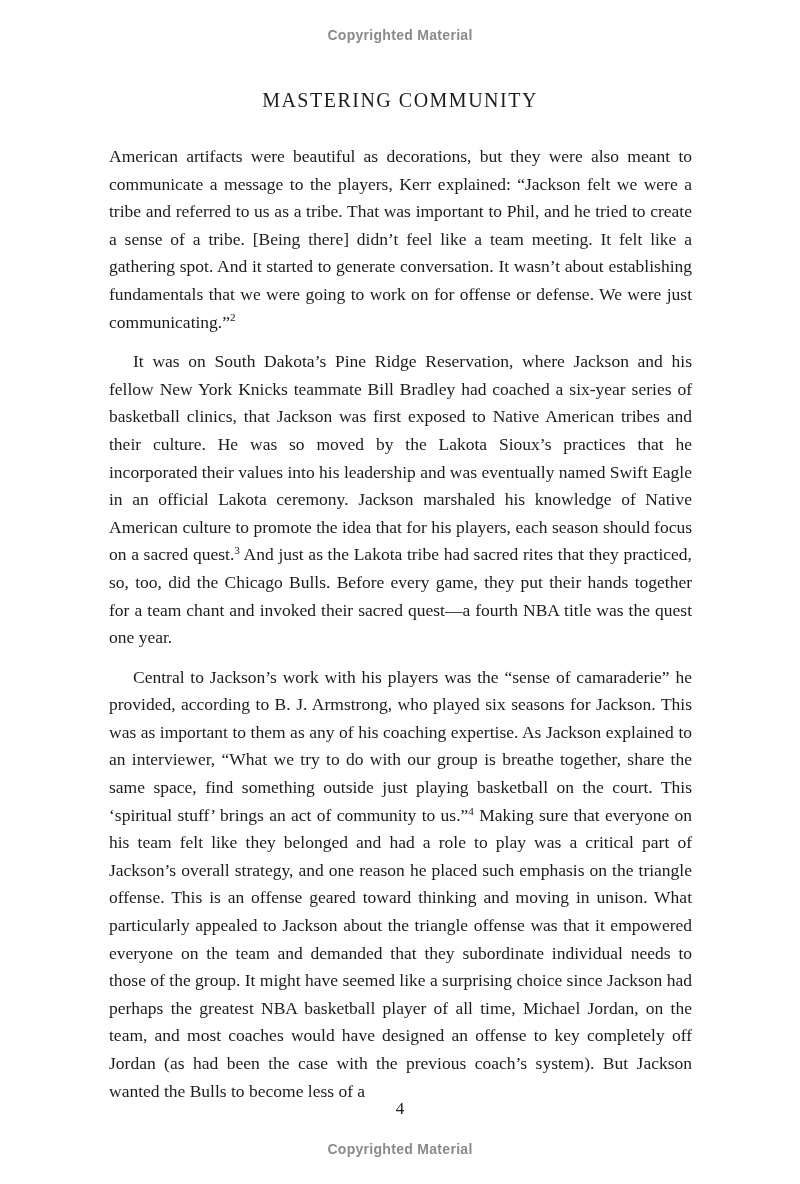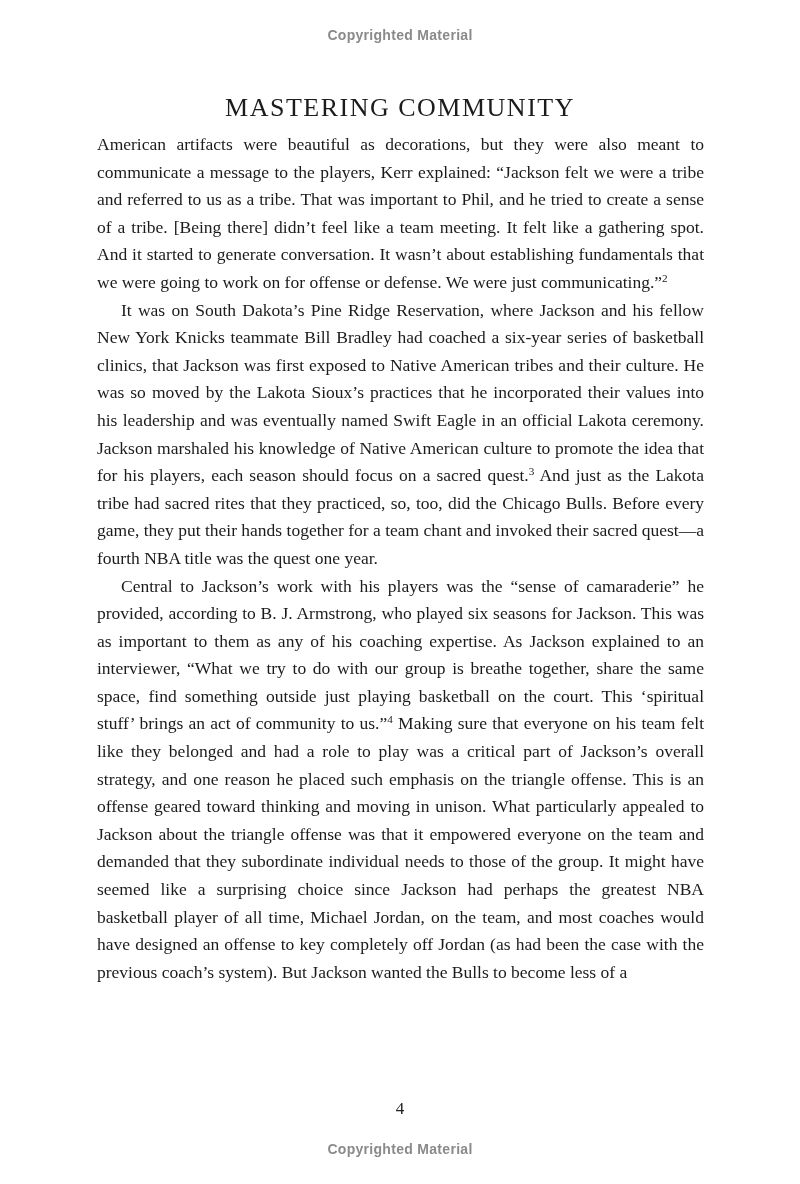--- a/index.html
+++ b/index.html
@@ -27,36 +27,36 @@
     color: #8a8a8a;
   }
   .notice-top { top: 27px; }
   .notice-bottom { top: 1141px; }
   .chapter-title {
     position: absolute;
     top: 76px;
     left: 0;
     width: 100%;
     text-align: center;
-    font-size: 26px;
+    font-size: 20px;
     font-weight: 400;
     letter-spacing: 1.5px;
     color: #1c1c1c;
   }
   .body-text {
     position: absolute;
     top: 131px;
     left: 97px;
     width: 607px;
     font-size: 17.5px;
     line-height: 27.6px;
     color: #1b1b1b;
     text-align: justify;
   }
-  .para { margin: 0; }
+  .para { margin: 12px; }
   .para.indent { text-indent: 24px; }
   .fnref {
     font-size: 64%;
     line-height: 0;
     vertical-align: baseline;
     position: relative;
     top: -0.55em;
   }
   .page-number {
     position: absolute;

